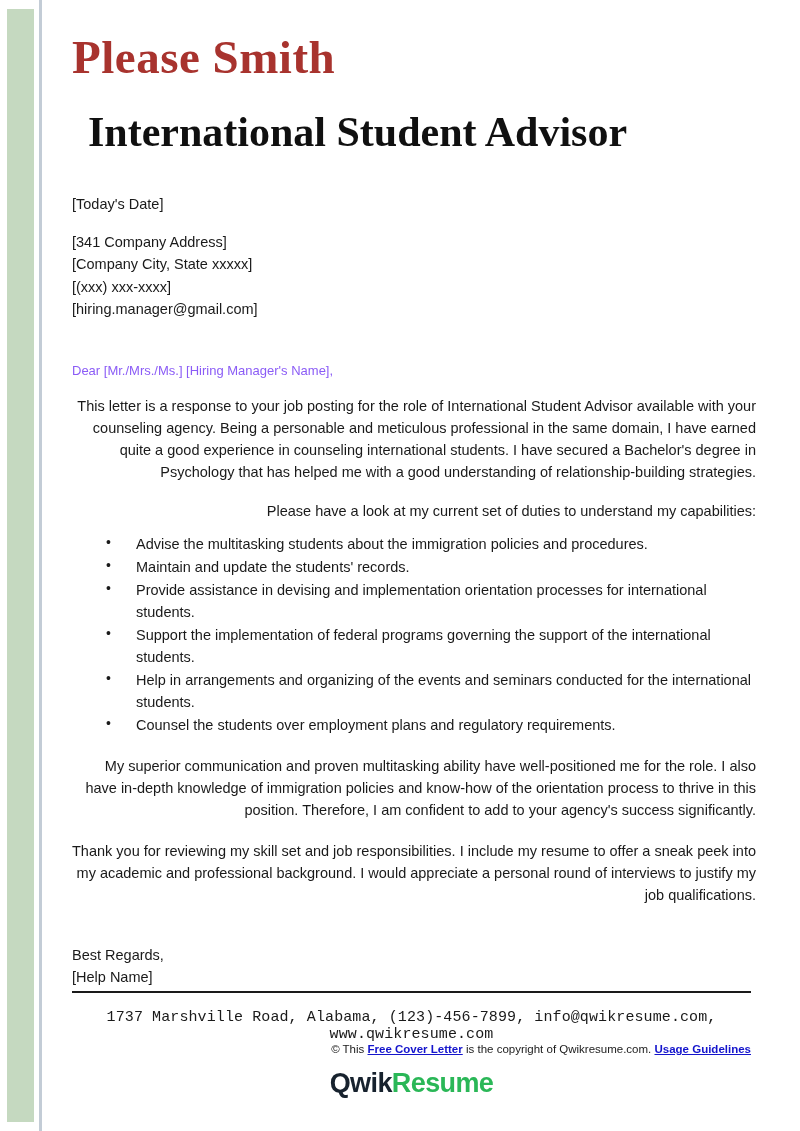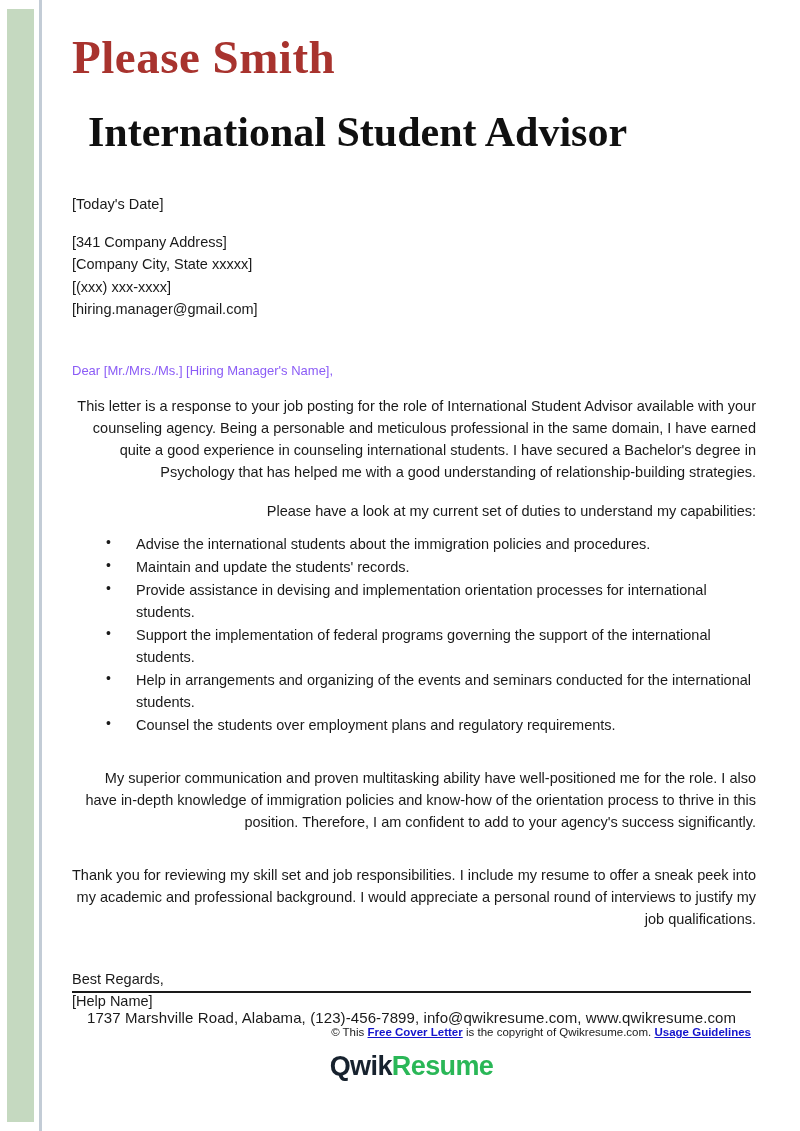--- a/index.html
+++ b/index.html
@@ -80,21 +80,21 @@
     color: #8b5cf6;
   }
   p.body-par {
     margin: 17px 0 0 0;
     font-size: 14.5px;
     color: #1a1a1a;
     line-height: 1.52;
     text-align: right;
   }
   p.body-par.gap-lg {
-    margin-top: 31px;
+    margin-top: 19px;
   }
   ul.duties {
     margin: 11px 0 0 0;
     padding: 0 0 0 34px;
     list-style: none;
   }
   ul.duties li {
     position: relative;
     font-size: 14.5px;
     color: #1a1a1a;
@@ -125,21 +125,21 @@
     width: 679px;
   }
   .footer-rule {
     width: 100%;
     height: 2px;
     background: #1a1a1a;
   }
   .footer-addr {
     margin-top: 16px;
     text-align: center;
-    font-family: Liberation Sans, sans-serif;
+    font-family: Liberation Mono, monospace;
     font-size: 15px;
     color: #1a1a1a;
     letter-spacing: 0.1px;
   }
   .footer-copy {
     text-align: right;
     font-size: 11.5px;
     color: #1a1a1a;
   }
   .footer-copy a {
@@ -178,21 +178,21 @@
       <div class="addr-line">[hiring.manager@gmail.com]</div>
     </div>
 
     <div class="salutation">Dear [Mr./Mrs./Ms.] [Hiring Manager's Name],</div>
 
     <p class="body-par">This letter is a response to your job posting for the role of International Student Advisor available with your counseling agency. Being a personable and meticulous professional in the same domain, I have earned quite a good experience in counseling international students. I have secured a Bachelor's degree in Psychology that has helped me with a good understanding of relationship-building strategies.</p>
 
     <p class="body-par">Please have a look at my current set of duties to understand my capabilities:</p>
 
     <ul class="duties">
-      <li>Advise the international students about the immigration policies and procedures.</li>
+      <li>Advise the multitasking students about the immigration policies and procedures.</li>
       <li>Maintain and update the students' records.</li>
       <li>Provide assistance in devising and implementation orientation processes for international students.</li>
       <li>Support the implementation of federal programs governing the support of the international students.</li>
       <li>Help in arrangements and organizing of the events and seminars conducted for the international students.</li>
       <li>Counsel the students over employment plans and regulatory requirements.</li>
     </ul>
 
     <p class="body-par gap-lg">My superior communication and proven multitasking ability have well-positioned me for the role. I also have in-depth knowledge of immigration policies and know-how of the orientation process to thrive in this position. Therefore, I am confident to add to your agency's success significantly.</p>
 
     <p class="body-par gap-lg">Thank you for reviewing my skill set and job responsibilities. I include my resume to offer a sneak peek into my academic and professional background. I would appreciate a personal round of interviews to justify my job qualifications.</p>

